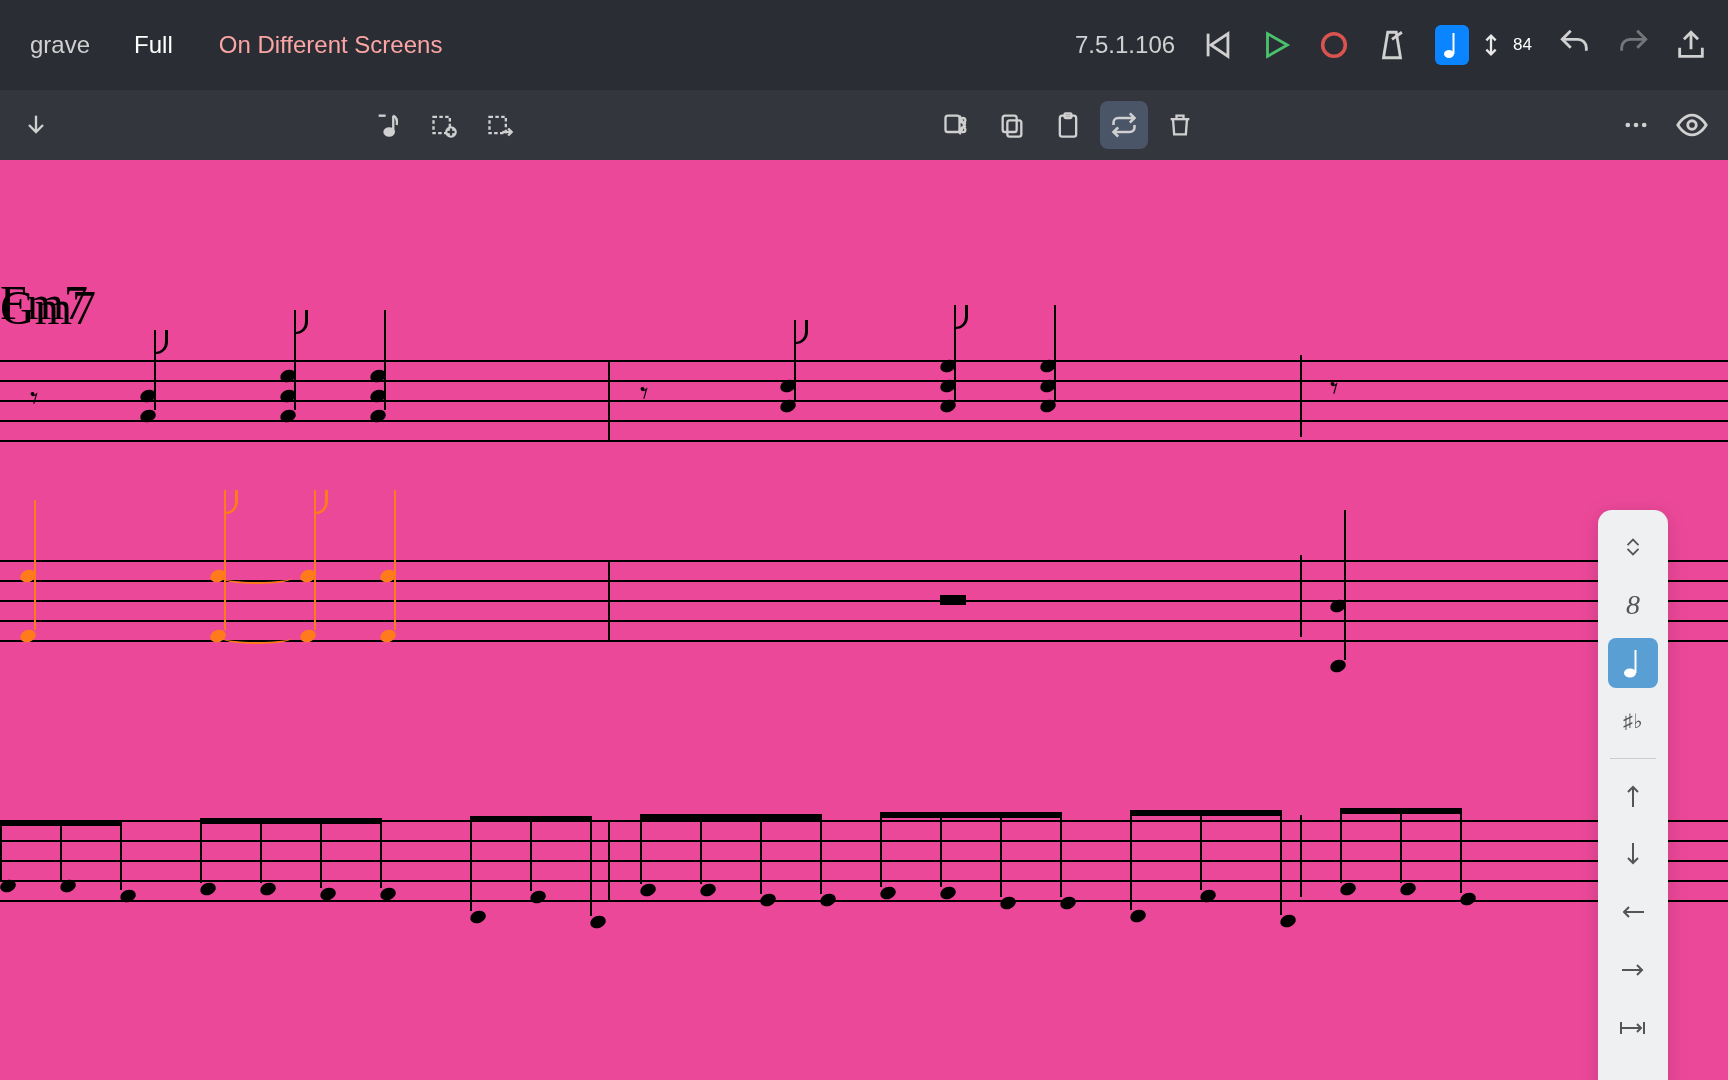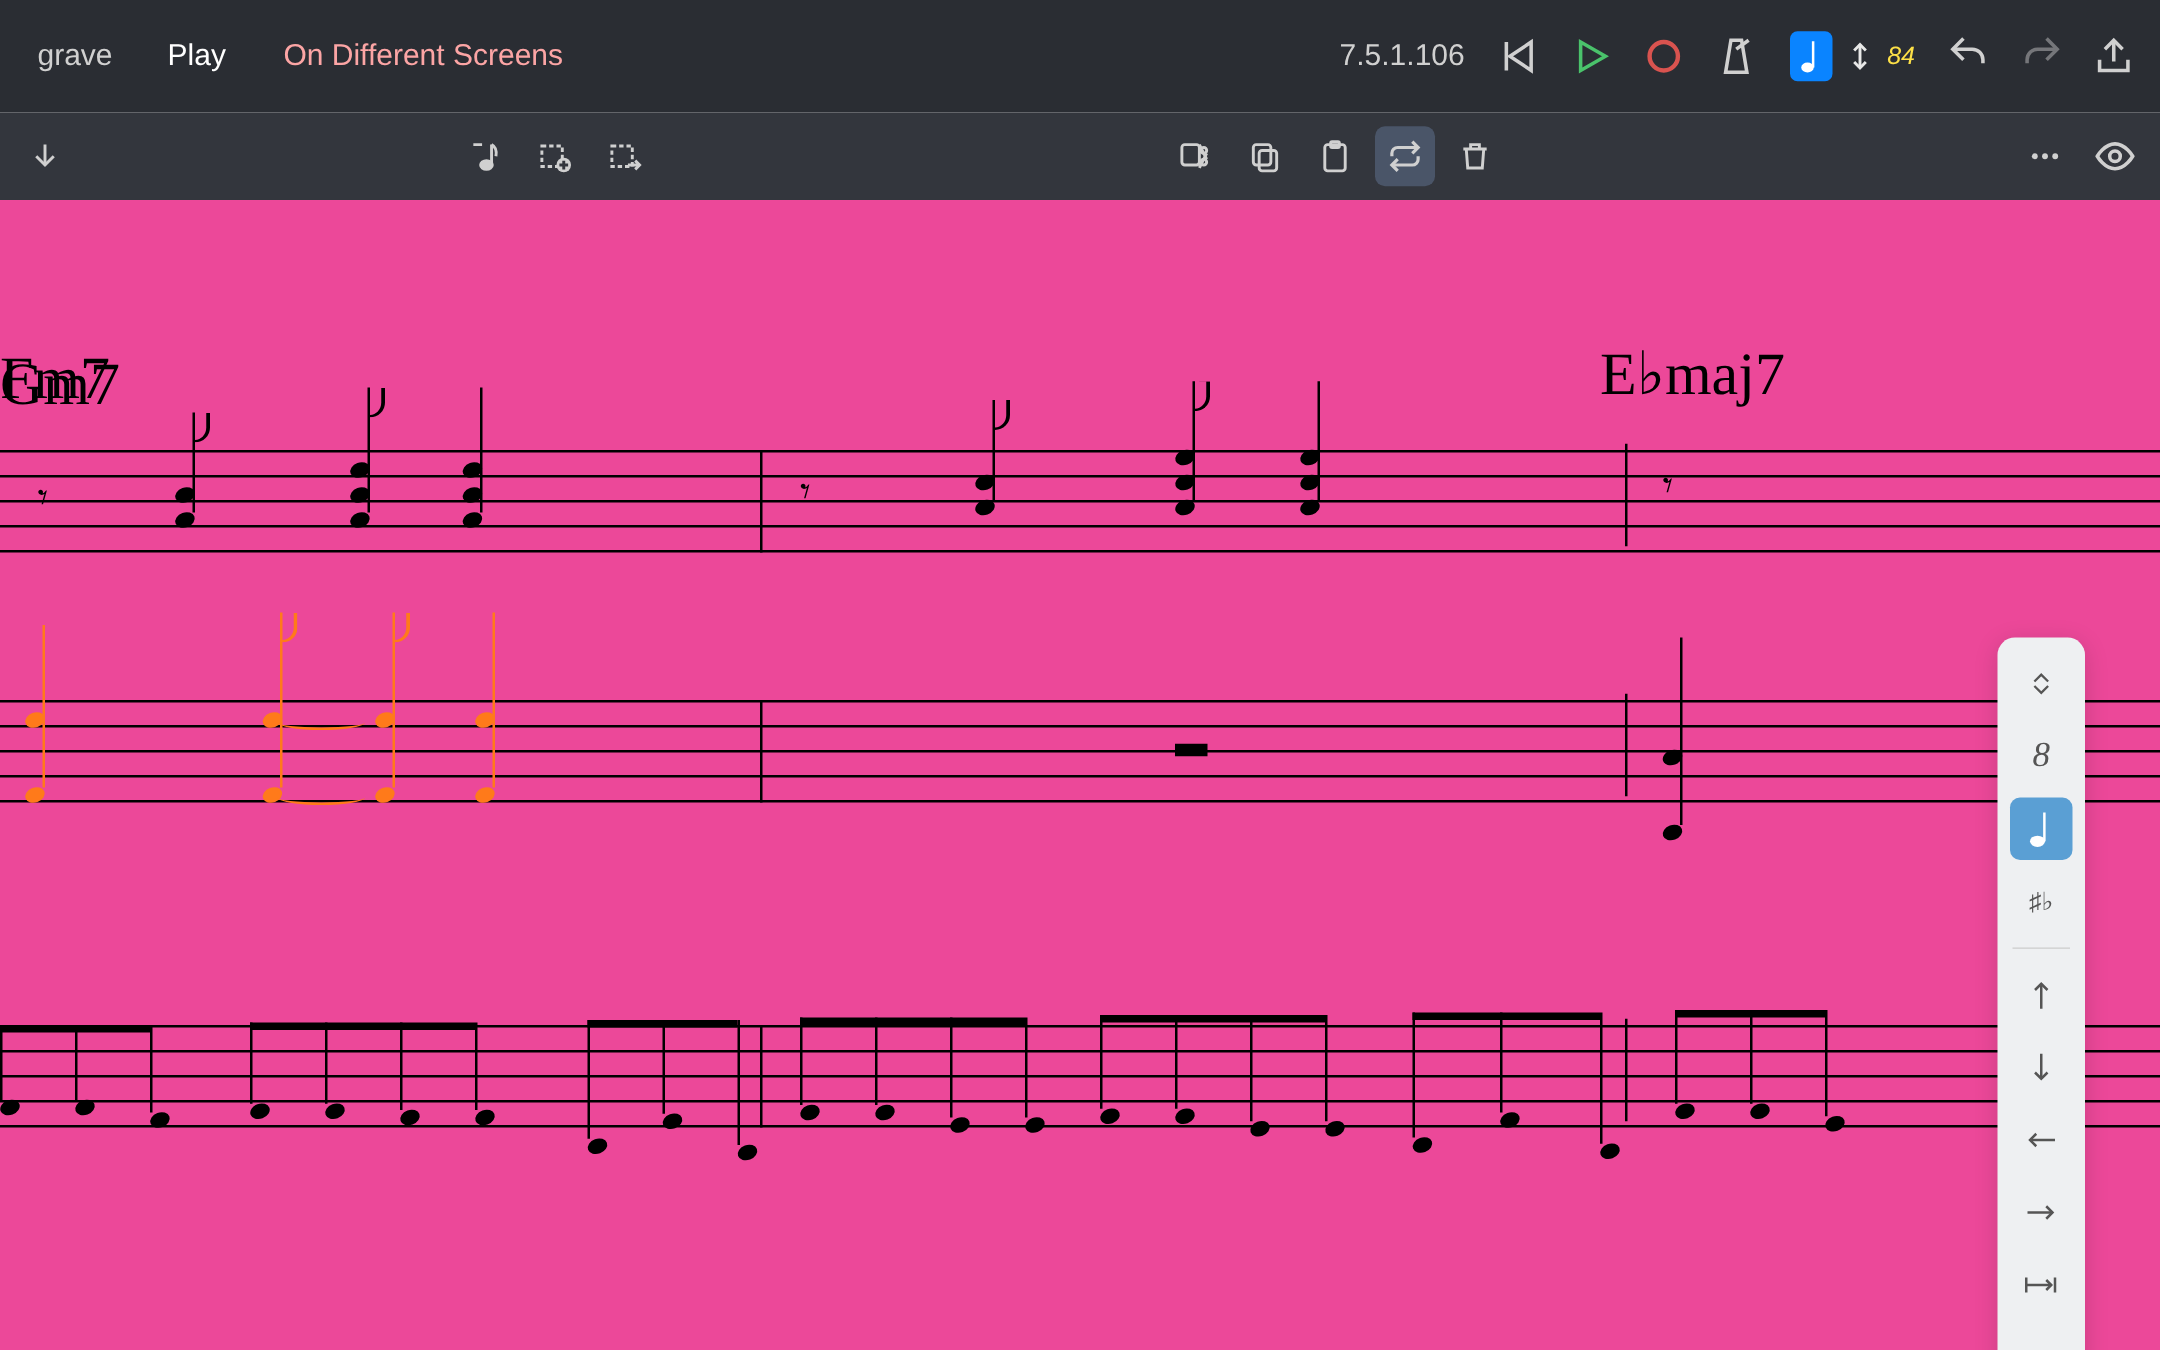--- a/index.html
+++ b/index.html
@@ -70,21 +70,21 @@
     padding: 0 10px;
   }
   .tempo-note-box {
     background: #0a84ff;
     border-radius: 6px;
     padding: 6px 8px;
     display: flex;
     align-items: center;
     justify-content: center;
   }
-  .tempo-val { font-size: 20px; color: #fde047; font-style: italic; }
+  .tempo-val { font-size: 17px; color: #ffffff; }
   
   
   .sub-bar {
     background: #33363d;
     height: 70px;
     display: flex;
     align-items: center;
     padding: 0 12px;
     gap: 8px;
     color: #d0d0d0;
@@ -223,21 +223,21 @@
   
   svg { display: block; }
   .ico { width: 28px; height: 28px; }
   .ico-lg { width: 34px; height: 34px; }
 </style>
 </head>
 <body>
 
 <div class="top-bar">
   <div class="mode-tab">grave</div>
-  <div class="mode-tab active">Play</div>
+  <div class="mode-tab active">Full</div>
 
 
   <div class="flow-title">On Different Screens</div>
 
   <div class="spacer"></div>
 
   <div class="playhead-pos">7.5.1.106</div>
 
   <div class="transport-btn">
     <svg class="ico-lg" viewBox="0 0 24 24" fill="none" stroke="currentColor" stroke-width="2">
@@ -384,21 +384,20 @@
         <path d="M2 12 s4-7 10-7 10 7 10 7 -4 7-10 7S2 12 2 12z"></path>
         <circle cx="12" cy="12" r="3"></circle>
       </svg>
   </div>
 </div>
 
 <div class="score-area">
 
   <div class="chord" style="left:0;top:120px">Gm7</div>
   <div class="chord" style="left:620;top:115px">Fm7</div>
-  <div class="chord" style="left:1280px;top:110px">E♭maj7</div>
 
   <div class="staff" style="top:200px">
     <div class="staff-line" style="top:0"></div>
     <div class="staff-line" style="top:20px"></div>
     <div class="staff-line" style="top:40px"></div>
     <div class="staff-line" style="top:60px"></div>
     <div class="staff-line" style="top:80px"></div>
   </div>
 
   <div class="barline" style="left:608px;top:200px;height:82px"></div>

